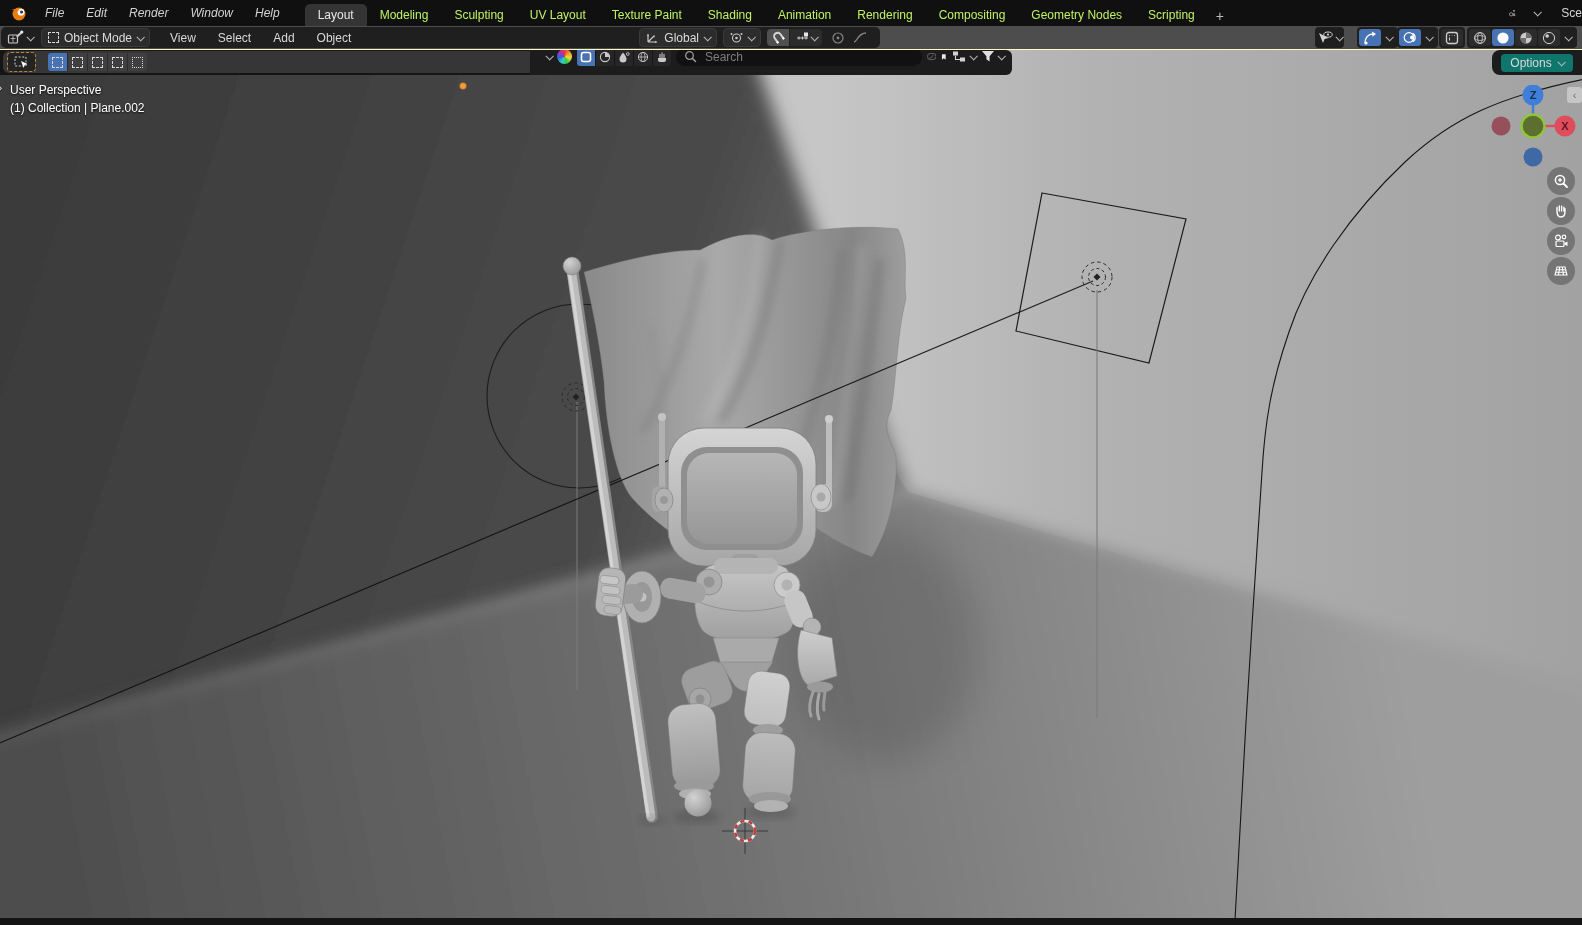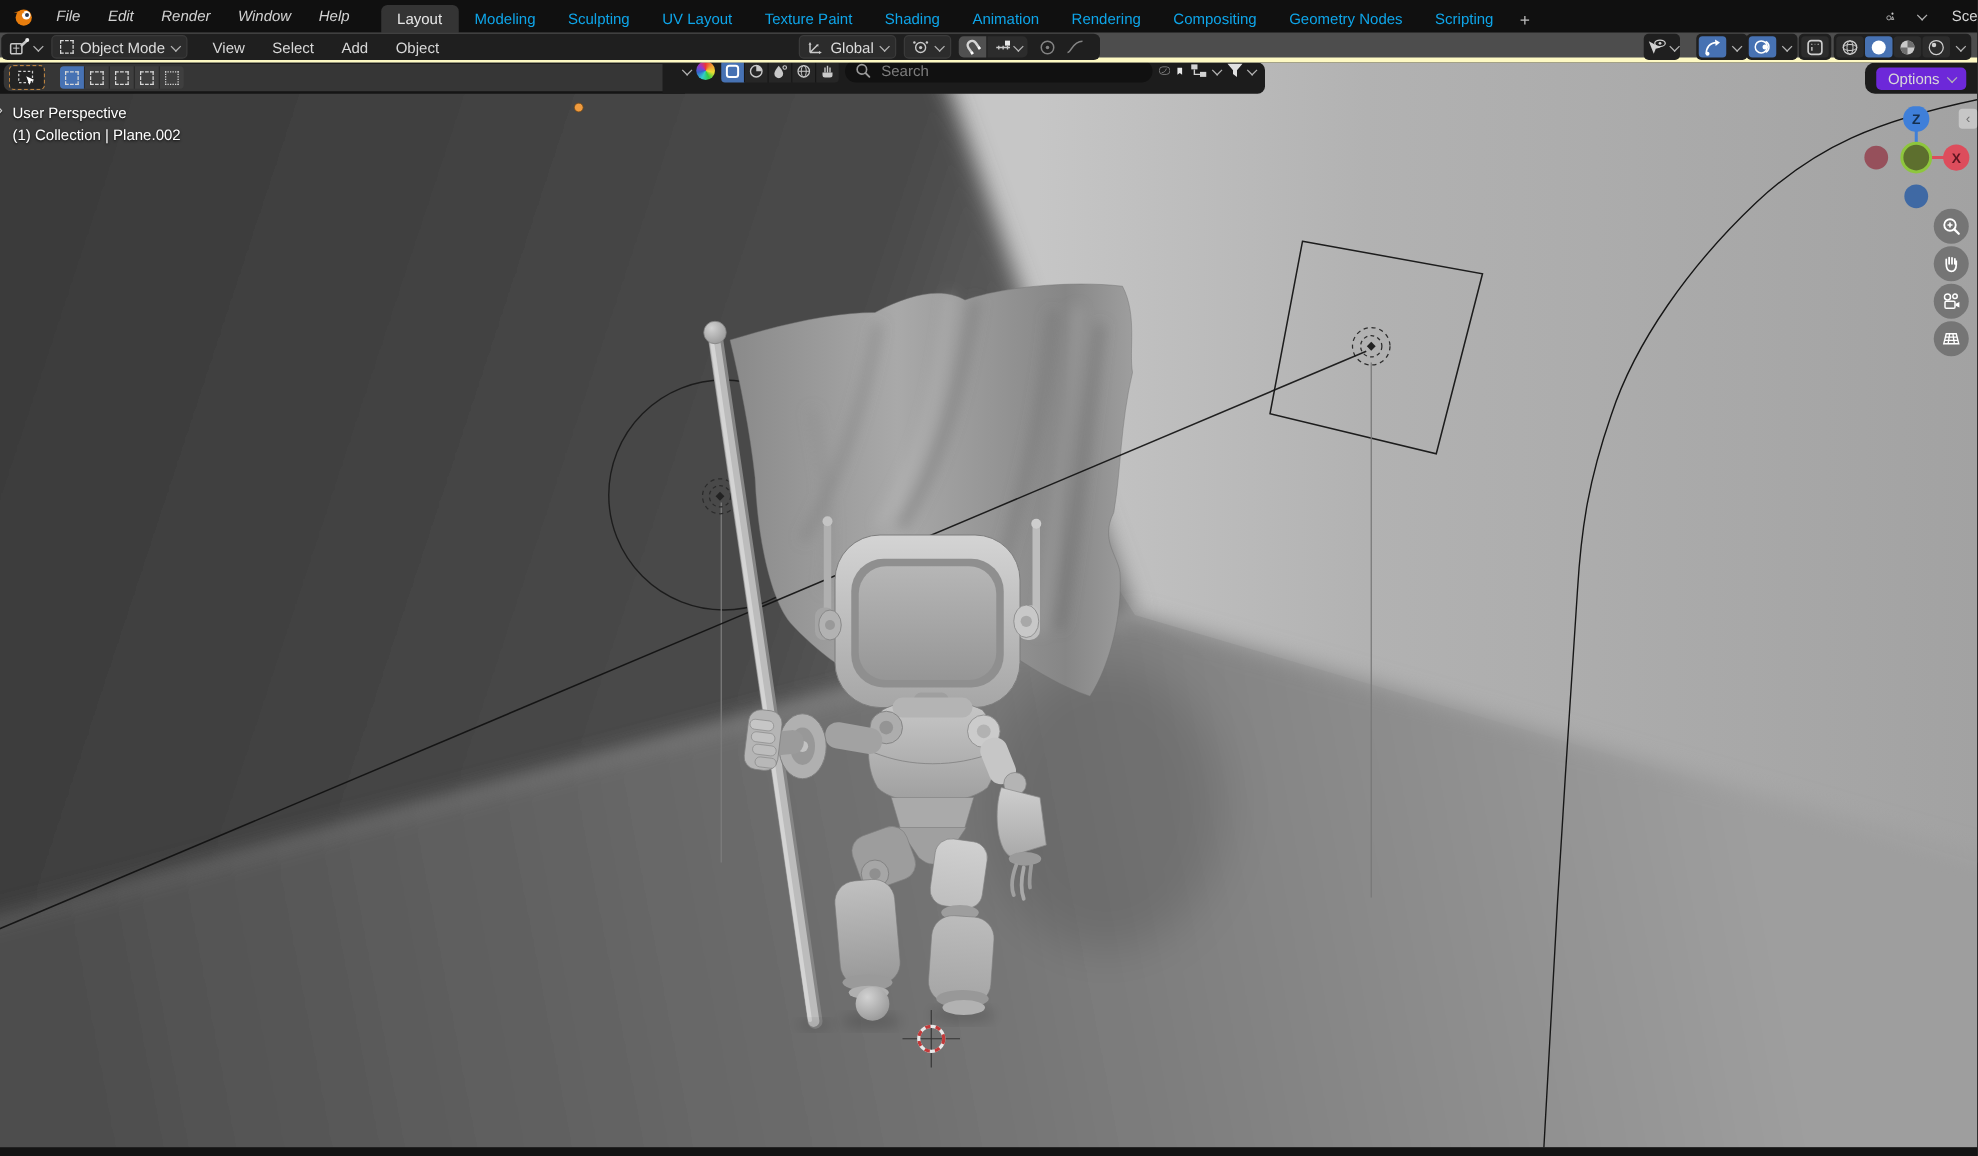--- a/index.html
+++ b/index.html
@@ -6,30 +6,30 @@
   #app{position:relative;width:1582px;height:925px;overflow:hidden;
        font-family:"Liberation Sans",sans-serif;font-size:12px;color:#d6d6d6;
        background:#101010;-webkit-font-smoothing:antialiased;}
   .noselect{user-select:none;}
 
   
   #topbar{position:absolute;top:0;left:0;right:0;height:26px;background:#101010;
           display:flex;align-items:center;z-index:30;}
   .menu-item{padding:0 11px;color:#d2d2d2;line-height:26px;cursor:default;font-style:italic;}
   #tabs{display:flex;align-items:flex-end;height:26px;margin-left:14px;}
-  .tab{padding:0 13px;height:22px;line-height:22px;margin-top:2px;color:#0ea5e9;
+  .tab{padding:0 13px;height:22px;line-height:22px;margin-top:2px;color:#bef264;
        border-radius:5px 5px 0 0;white-space:nowrap;}
   .tab.active{background:#343434;color:#e8e8e8;}
   .tab-add{color:#bdbdbd;padding:0 8px;font-size:14px;line-height:24px;}
   #scene-cluster{position:absolute;right:0;top:0;height:26px;display:flex;align-items:center;
                  gap:18px;padding-left:8px;background:#101010;width:74px;overflow:hidden;}
 
   
   #hdr{position:absolute;top:26px;left:0;right:0;height:24px;background:#4d4d4d;z-index:30;
-       border-bottom:4px solid #fef9c3;box-sizing:border-box;}
+       border-bottom:1px solid #fef9c3;box-sizing:border-box;}
   .panel{position:absolute;top:1px;height:21px;background:#1f1f1f;border-radius:5px;
          display:flex;align-items:center;}
   #panel-left{left:1px;width:879px;padding:0 6px;box-sizing:border-box;gap:2px;}
   .pill{display:flex;align-items:center;gap:5px;background:#2c2c2c;border:1px solid #3a3a3a;
         border-radius:4px;height:17px;padding:0 6px;color:#dcdcdc;}
   .hmenu{padding:0 10px;color:#d8d8d8;}
   .chev{display:inline-block;width:5px;height:5px;border-right:1.4px solid #b5b5b5;
         border-bottom:1.4px solid #b5b5b5;transform:rotate(45deg) translateY(-1px);flex:none;}
   .icbtn{display:flex;align-items:center;justify-content:center;height:17px;min-width:20px;
          border-radius:3px;}
@@ -67,21 +67,21 @@
   .ftbtn:last-child{border-radius:0 3px 3px 0;border-right:none;}
   .ftbtn.on{background:#4772b3;}
   #searchbox{display:flex;align-items:center;gap:6px;background:#111111;border-radius:10px;
              height:18px;width:230px;padding:0 8px;flex:none;}
   #searchbox input{background:transparent;border:none;outline:none;color:#9a9a9a;width:180px;
                    font-family:"Liberation Sans",sans-serif;font-size:12px;}
   #searchbox input::placeholder{color:#7d7d7d;}
 
   #optionsbar{position:absolute;top:50px;right:0;width:90px;height:25px;background:#1c1c1c;
               border-radius:8px 0 0 8px;display:flex;align-items:center;justify-content:center;z-index:22;}
-  #options-btn{display:flex;align-items:center;gap:6px;background:#6d28d9;border-radius:4px;
+  #options-btn{display:flex;align-items:center;gap:6px;background:#0f766e;border-radius:4px;
                height:18px;padding:0 9px;color:#d8d8d8;}
 
   
   #viewport{position:absolute;top:50px;left:0;right:0;bottom:7px;z-index:10;}
   #scene{position:absolute;inset:0;width:100%;height:100%;}
   .vp-text{position:absolute;color:#fff;text-shadow:0 1px 2px rgba(0,0,0,.85);white-space:nowrap;}
   .navbtn{position:absolute;width:28px;height:28px;border-radius:50%;background:rgba(88,88,88,.62);
           display:flex;align-items:center;justify-content:center;}
   #sidebar-toggle{position:absolute;left:1567px;top:37px;width:15px;height:16px;background:#c6c6c6;
                   border-radius:3px;color:#6f6f6f;font-size:11px;display:flex;align-items:center;

